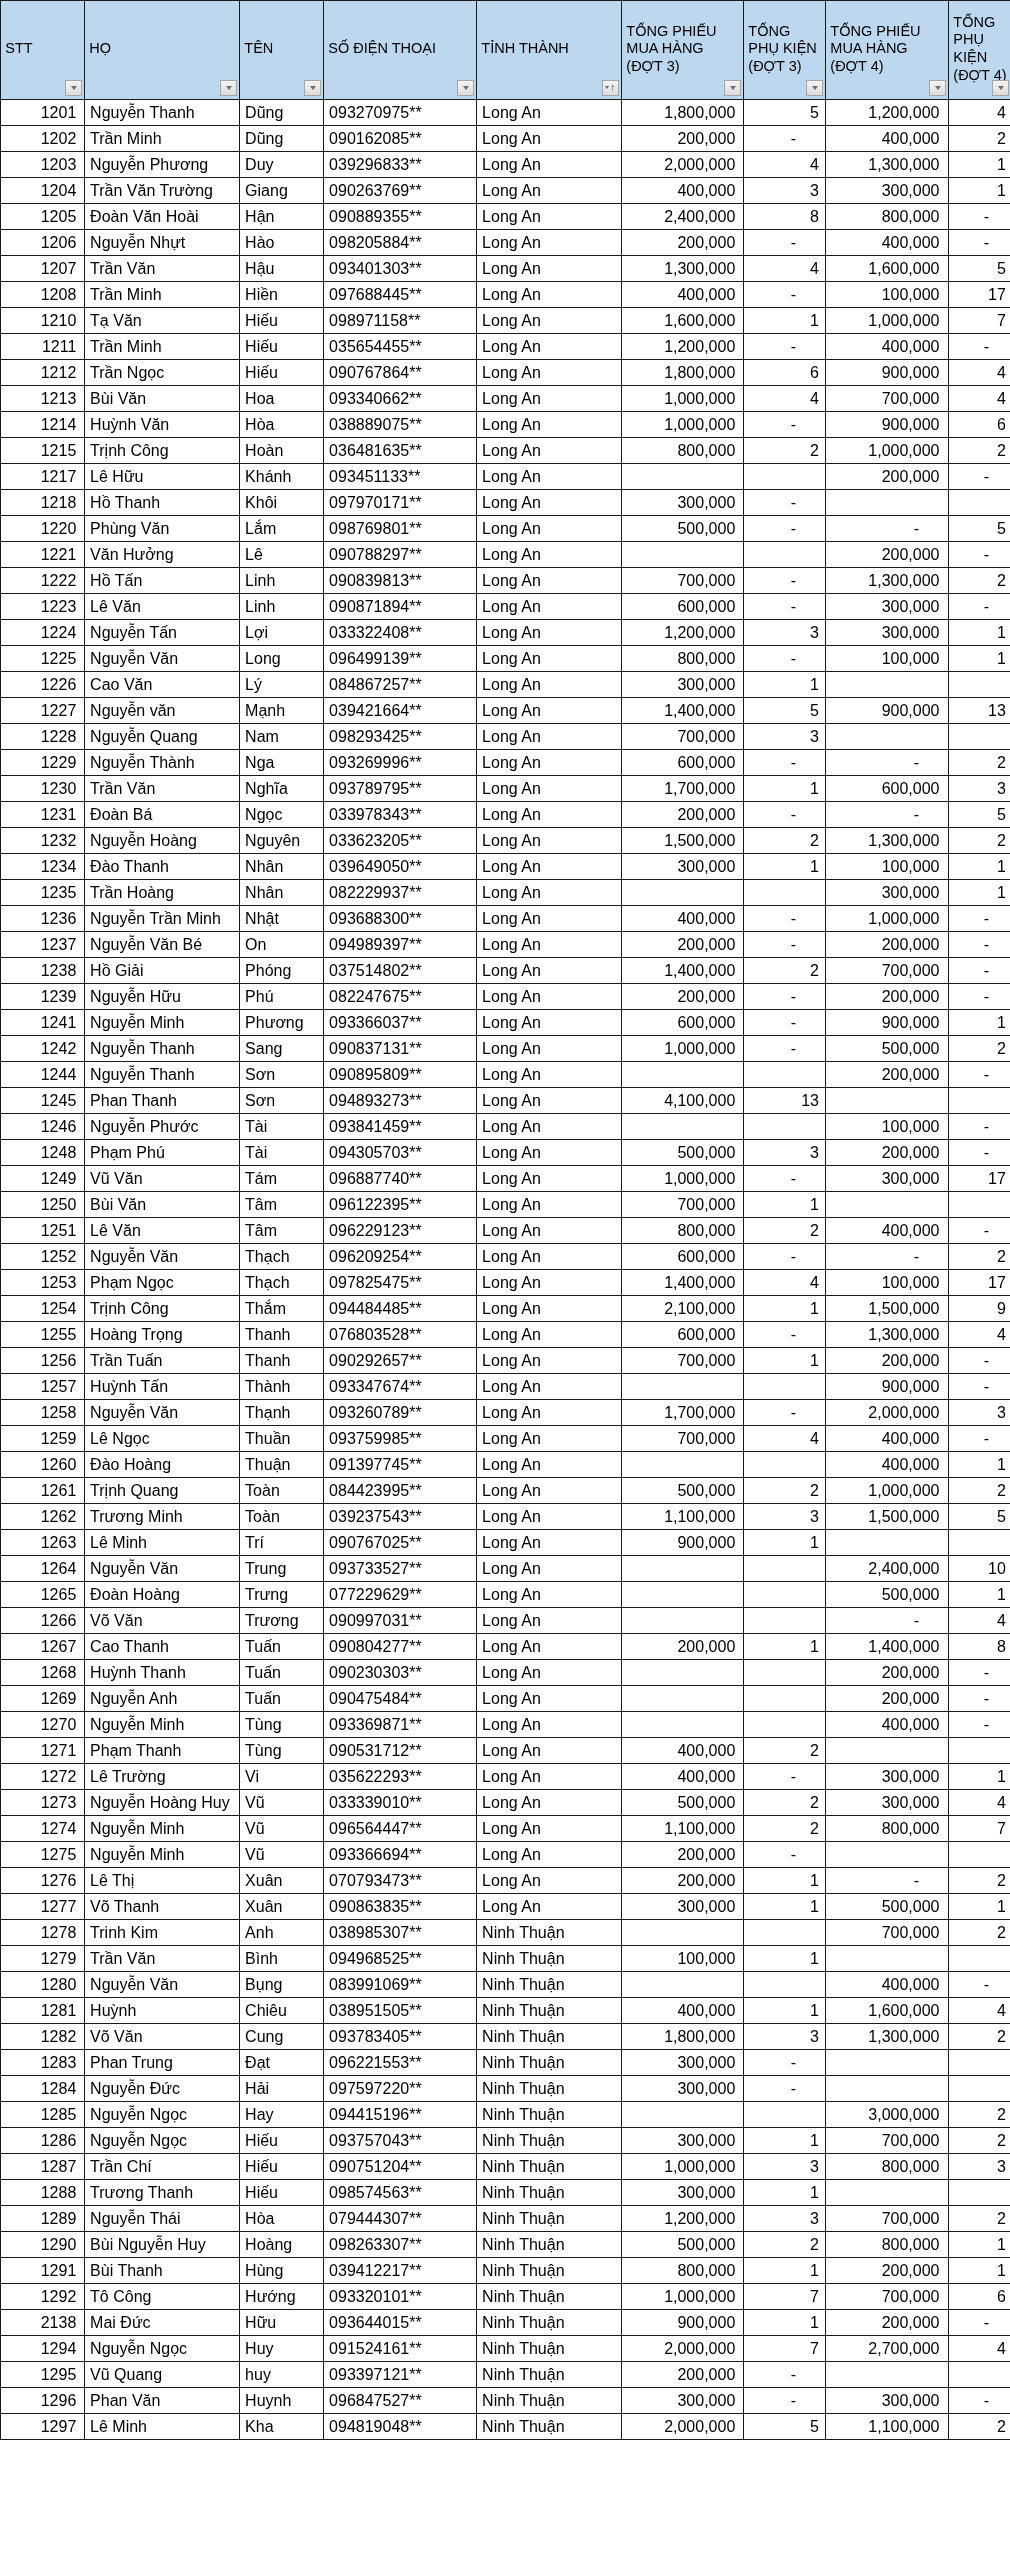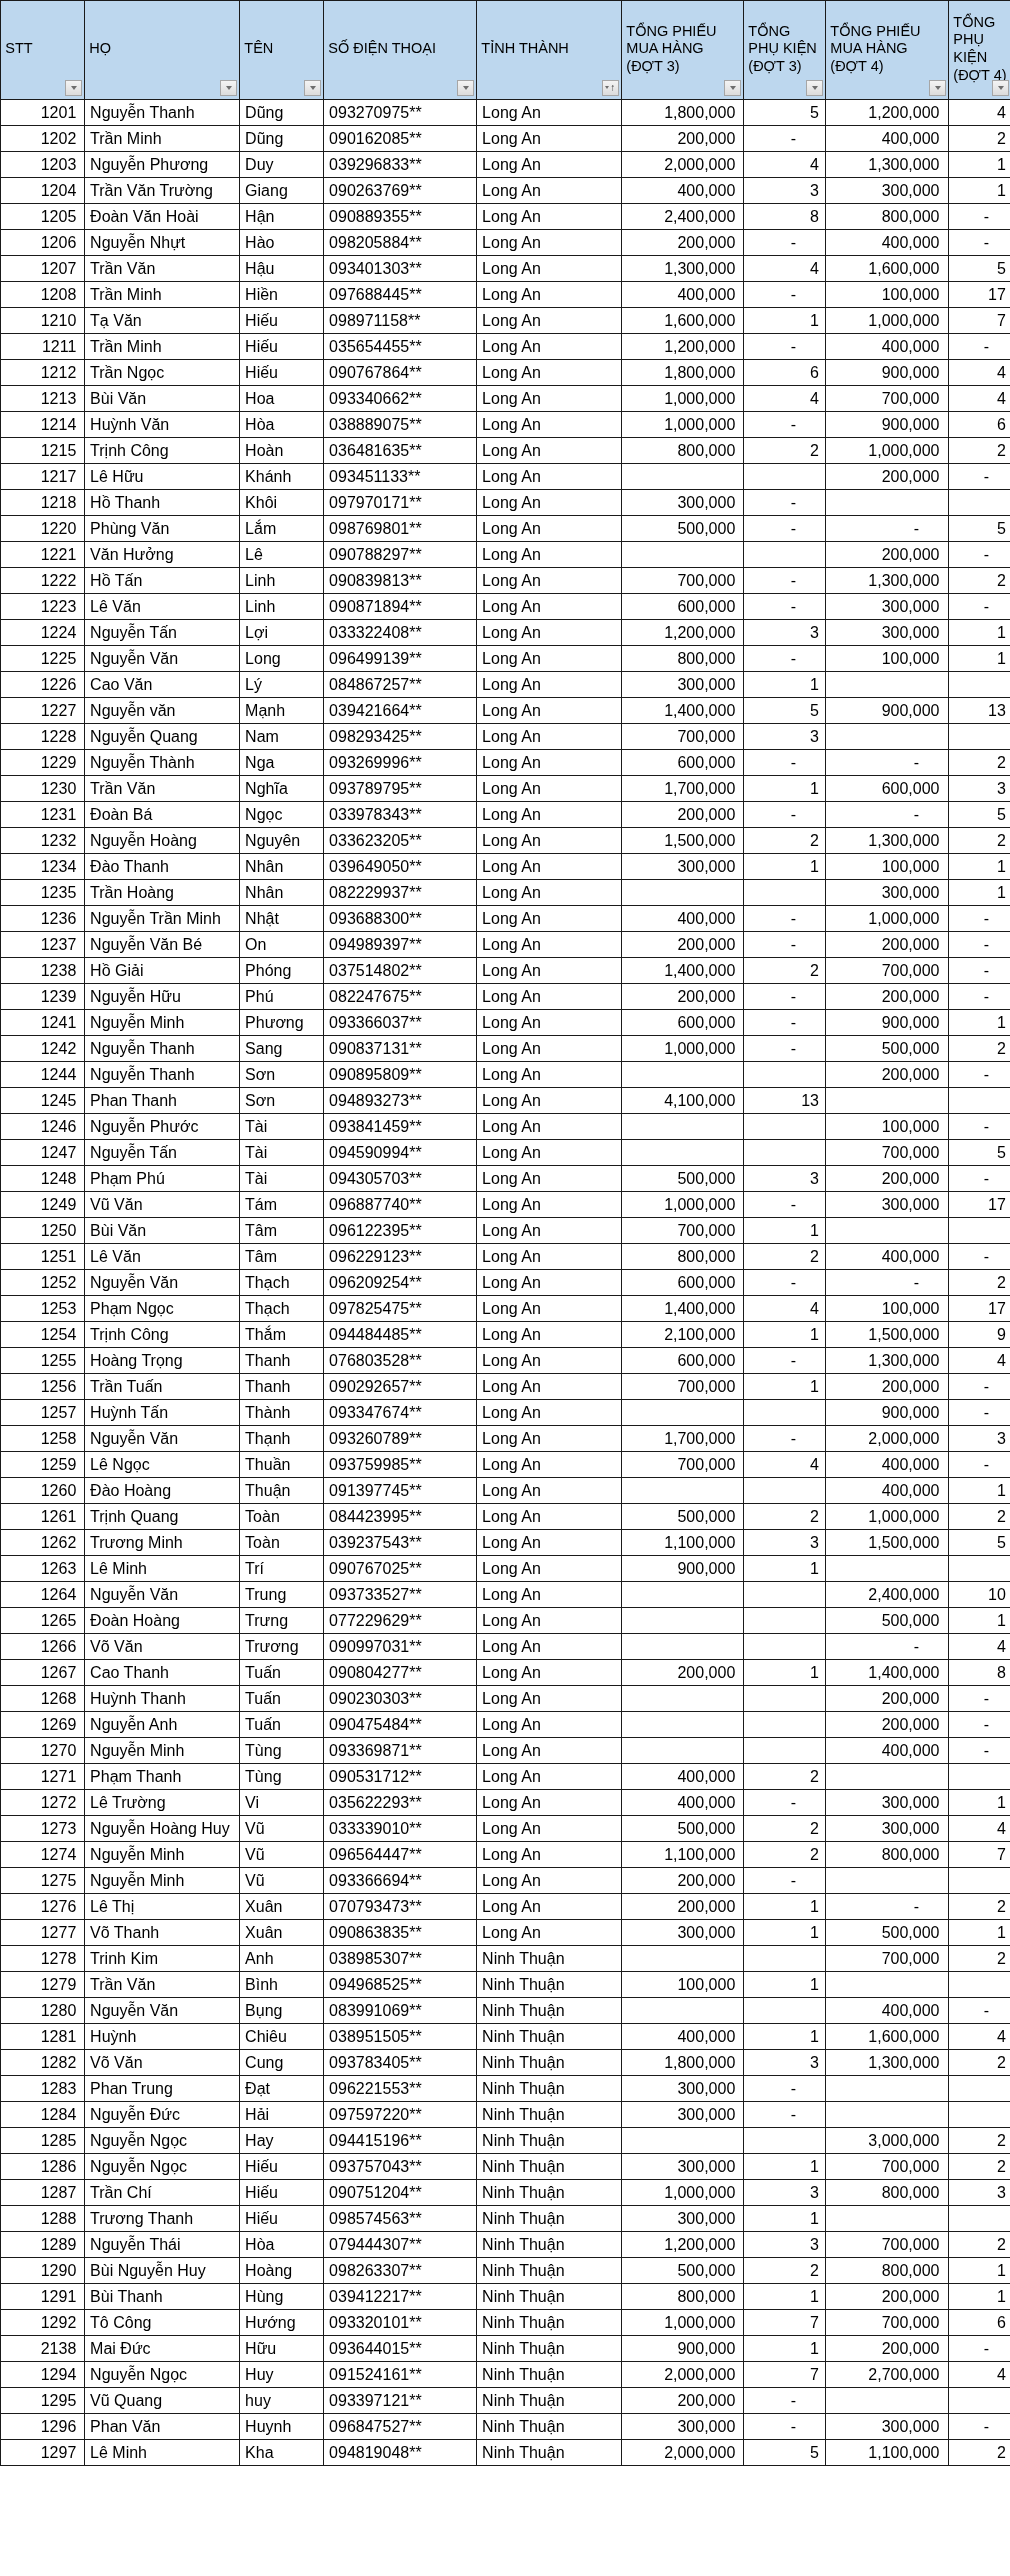--- a/index.html
+++ b/index.html
@@ -558,31 +558,20 @@
         <td class="c2">Nguyễn Phước</td>
         <td class="c3">Tài</td>
         <td class="c4">093841459**</td>
         <td class="c5">Long An</td>
         <td class="c6"></td>
         <td class="c7"></td>
         <td class="c8">100,000</td>
         <td class="c9 dash">-</td>
       </tr>
       <tr>
-        <td class="c1">1247</td>
-        <td class="c2">Nguyễn Tấn</td>
-        <td class="c3">Tài</td>
-        <td class="c4">094590994**</td>
-        <td class="c5">Long An</td>
-        <td class="c6"></td>
-        <td class="c7"></td>
-        <td class="c8">700,000</td>
-        <td class="c9">5</td>
-      </tr>
-      <tr>
         <td class="c1">1248</td>
         <td class="c2">Phạm Phú</td>
         <td class="c3">Tài</td>
         <td class="c4">094305703**</td>
         <td class="c5">Long An</td>
         <td class="c6">500,000</td>
         <td class="c7">3</td>
         <td class="c8">200,000</td>
         <td class="c9 dash">-</td>
       </tr>

